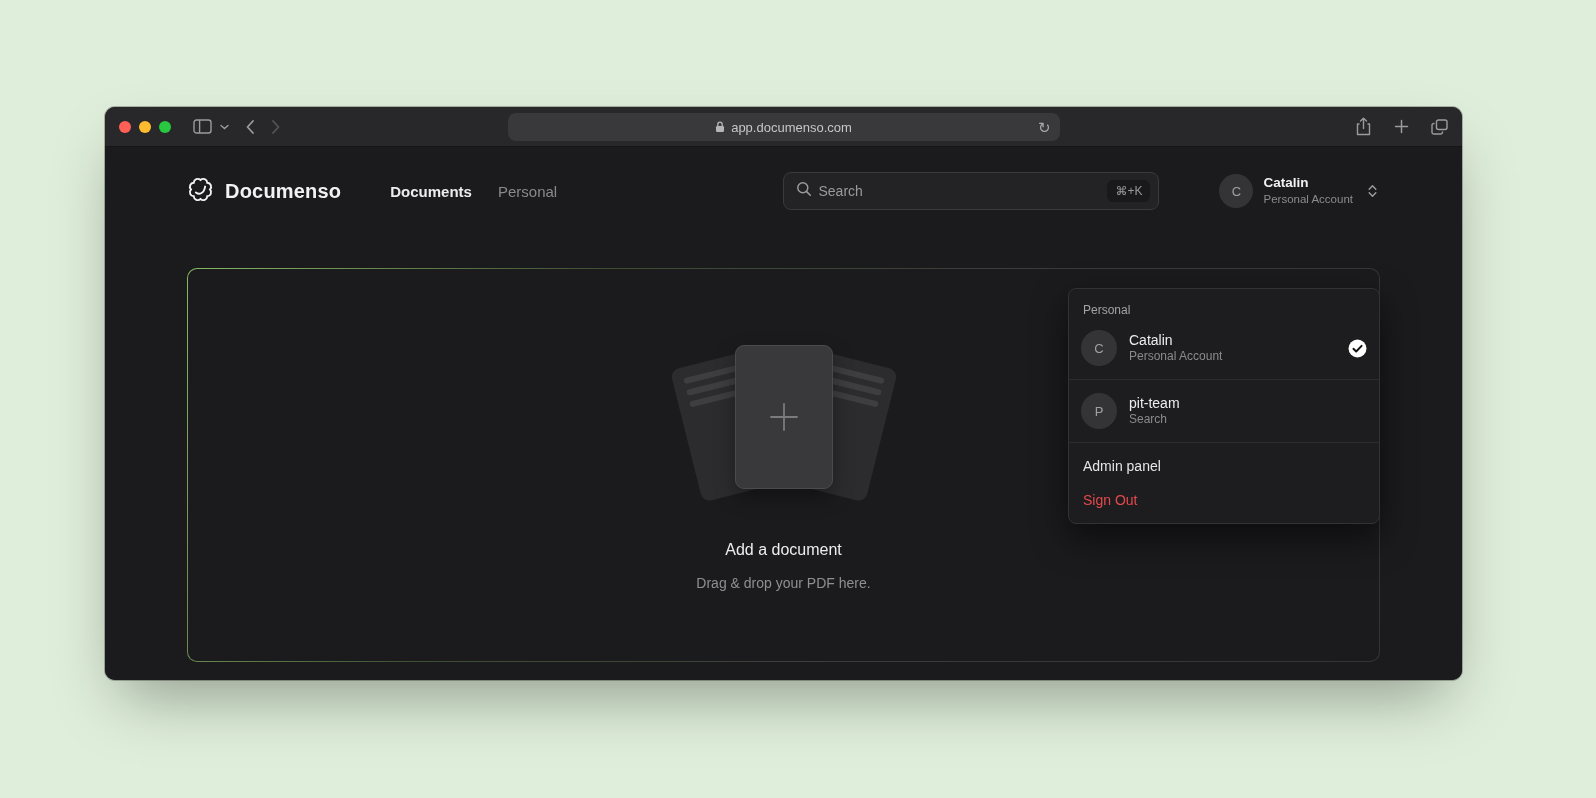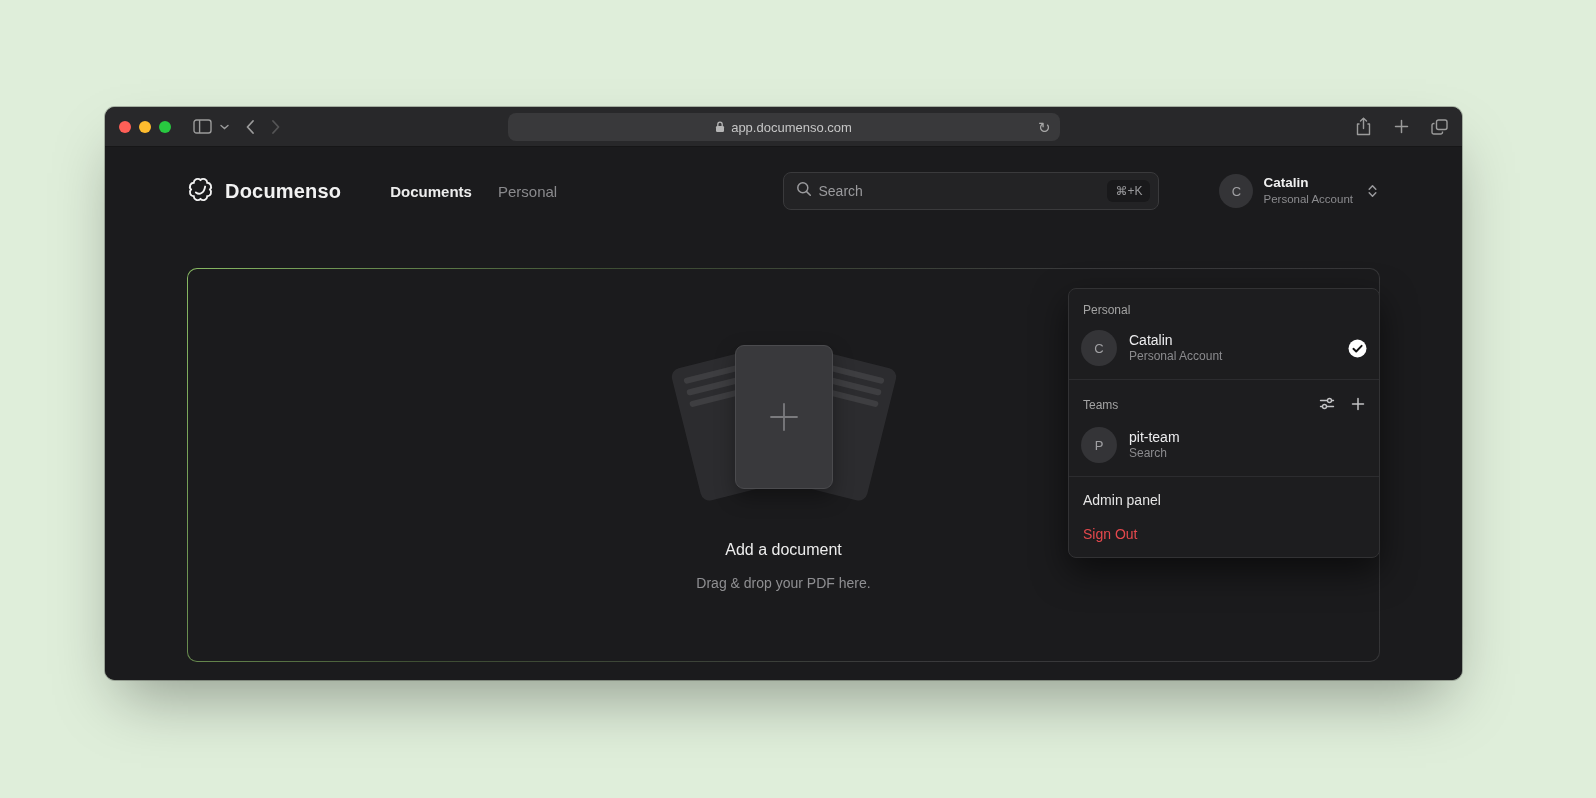--- a/index.html
+++ b/index.html
@@ -308,38 +308,20 @@
         <span class="mi-check">
           <svg width="19" height="19" viewBox="0 0 19 19">
             <circle cx="9.5" cy="9.5" r="9" fill="#ffffff"></circle>
             <path d="M5.4 9.8 L8.2 12.5 L13.6 6.8" stroke="#111" stroke-width="1.9" fill="none" stroke-linecap="round" stroke-linejoin="round"></path>
           </svg>
         </span>
       </div>
 
       <div class="menu-divider"></div>
 
-      <div class="menu-section">
-        <span>Teams</span>
-        <span class="sec-icons">
-          <span>
-            <svg width="16" height="15" viewBox="0 0 16 15" fill="none" stroke="#c2c2c4" stroke-width="1.4" stroke-linecap="round">
-              <path d="M1.5 4.5 H14.5"></path>
-                <circle cx="10.5" cy="4.5" r="2" fill="#1d1d1f"></circle>
-              <path d="M1.5 10.5 H14.5"></path>
-                <circle cx="5.5" cy="10.5" r="2" fill="#1d1d1f"></circle>
-            </svg>
-          </span>
-          <span>
-            <svg width="14" height="14" viewBox="0 0 14 14" fill="none" stroke="#c2c2c4" stroke-width="1.5" stroke-linecap="round">
-              <path d="M7 1.5 V12.5 M1.5 7 H12.5"></path>
-            </svg>
-          </span>
-        </span>
-      </div>
 
       <div class="menu-item">
         <span class="avatar">P</span>
         <span class="mi-text">
           <div class="mi-name">pit-team</div>
           <div class="mi-sub">Search</div>
         </span>
       </div>
 
       <div class="menu-divider"></div>

